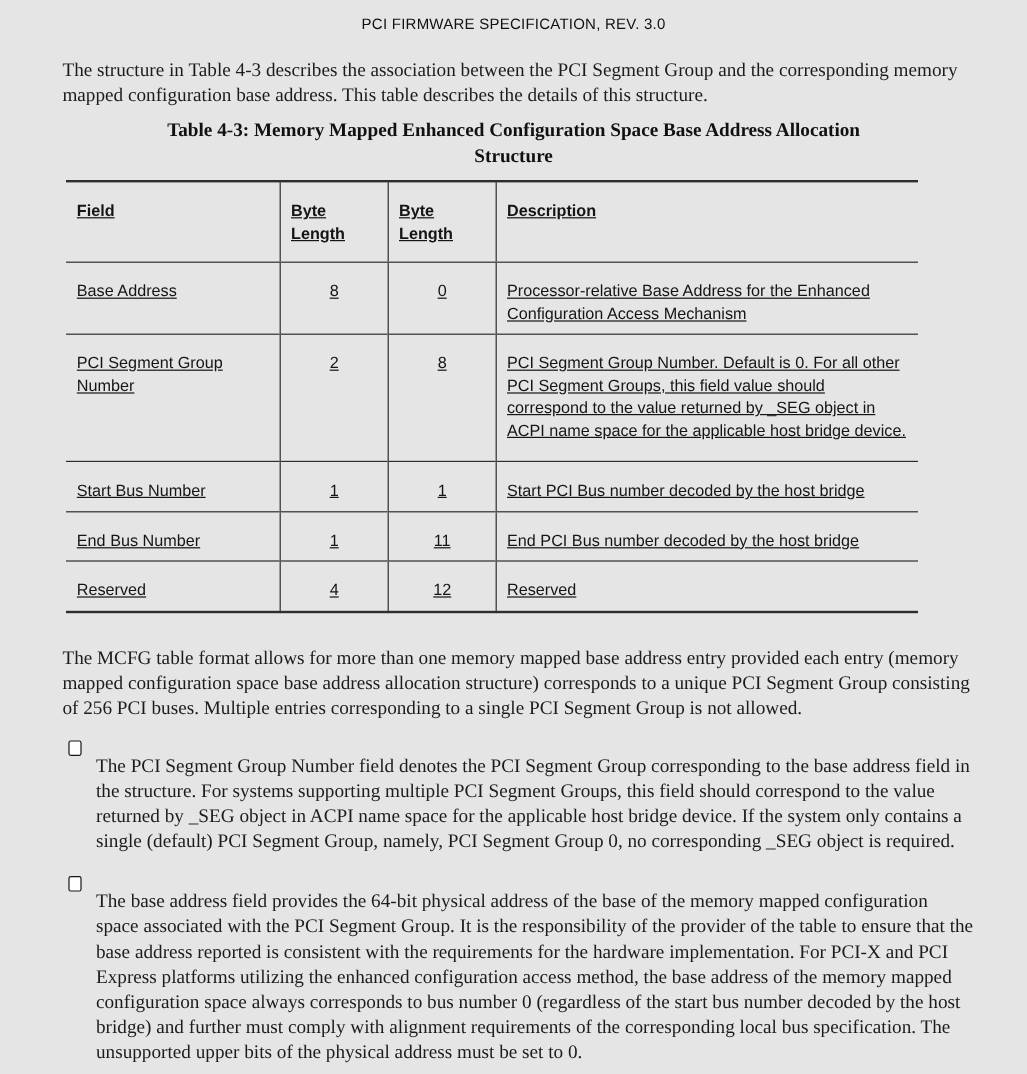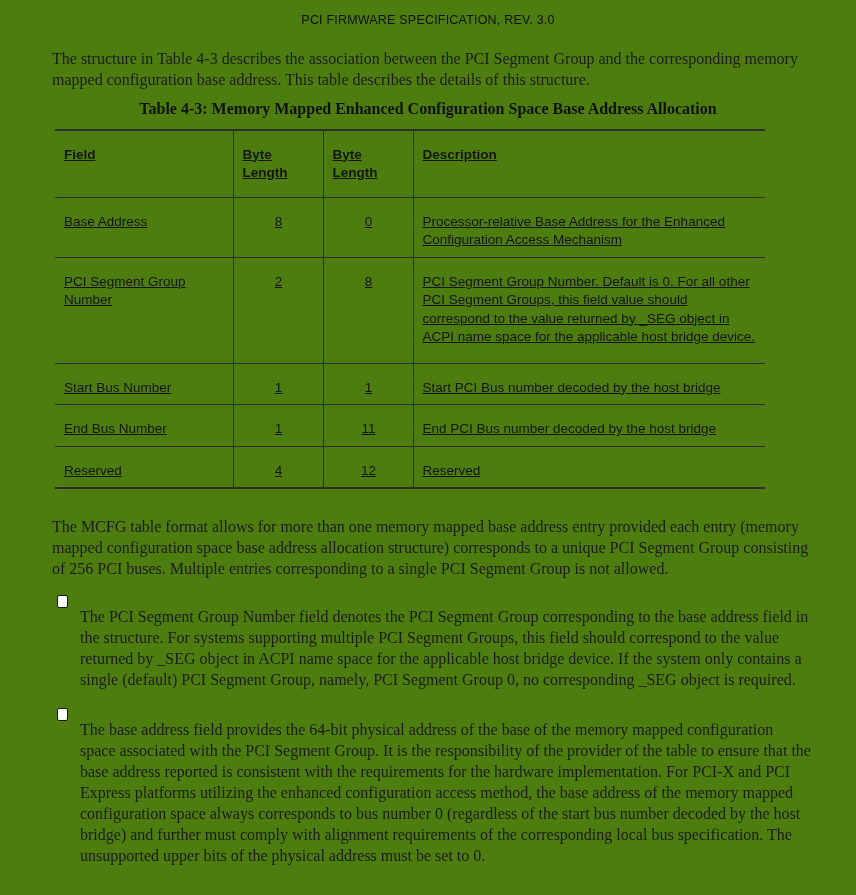--- a/index.html
+++ b/index.html
@@ -1,21 +1,21 @@
 <!DOCTYPE html>
 <html><head>
 <meta charset="utf-8">
 <style>
   * { margin: 0; padding: 0; box-sizing: border-box; }
   html, body { background: #ffffff; }
   .page {
     position: relative;
     width: 856px;
     height: 895px;
-    background: #4d7c0f;
+    background: #e5e5e5;
     color: #1c1c1c;
     font-family: "Liberation Serif", "DejaVu Serif", serif;
     overflow: hidden;
   }
   .running-head {
     padding-top: 13px;
     text-align: center;
     font-family: "Liberation Sans", "DejaVu Sans", sans-serif;
     font-size: 12.5px;
     letter-spacing: 0.2px;
@@ -97,20 +97,21 @@
 <body>
 
 <div class="page">
 
   <div class="running-head">PCI FIRMWARE SPECIFICATION, REV. 3.0</div>
 
   <p class="intro-paragraph">The structure in Table 4-3 describes the association between the PCI Segment Group and the corresponding memory mapped configuration base address.  This table describes the details of this structure.</p>
 
   <div class="table-caption">
     <div>Table 4-3:  Memory Mapped Enhanced Configuration Space Base Address Allocation</div>
+    <div>Structure</div>
   </div>
 
   <table class="spec-table">
     <colgroup>
       <col class="c-field">
         <col class="c-len">
         <col class="c-off">
         <col class="c-desc">
     </colgroup>
     <thead>

